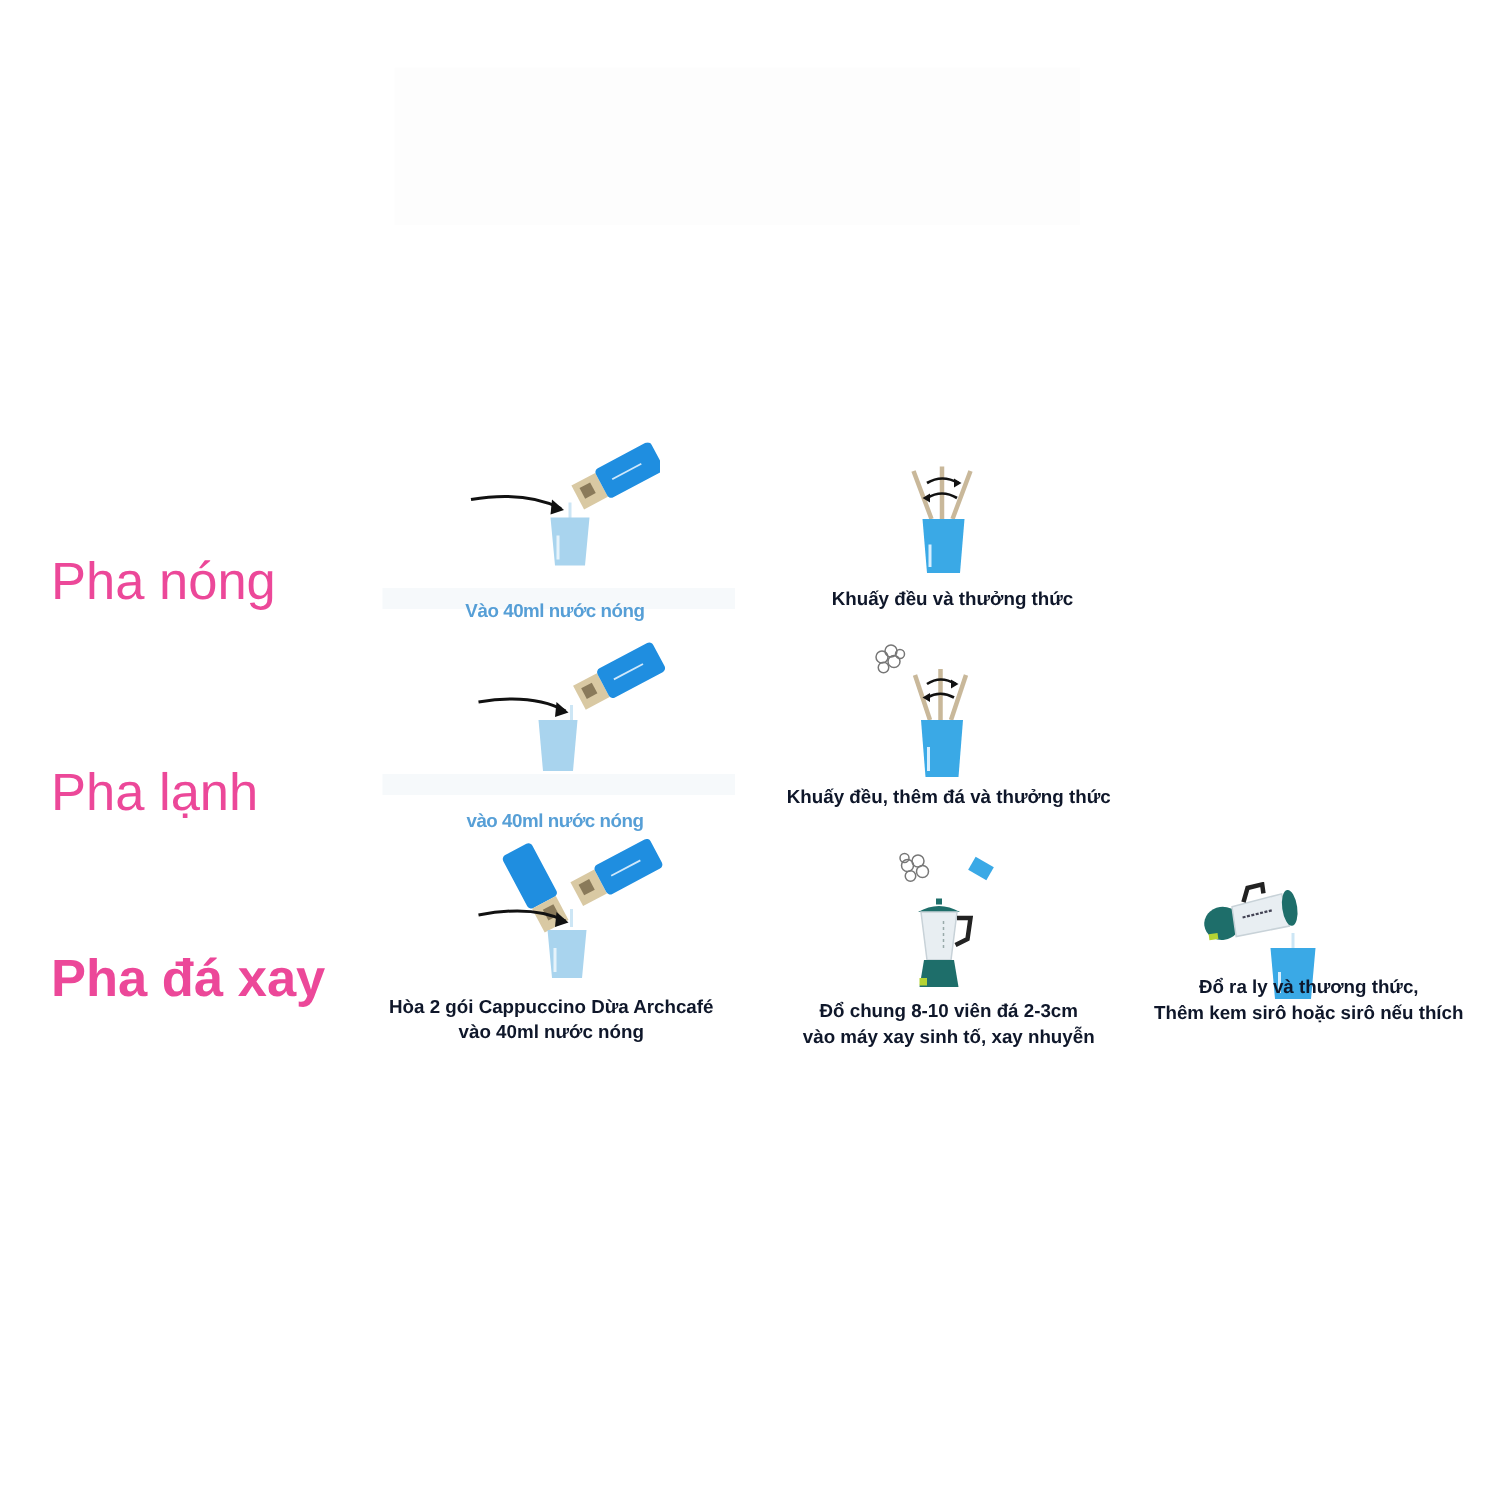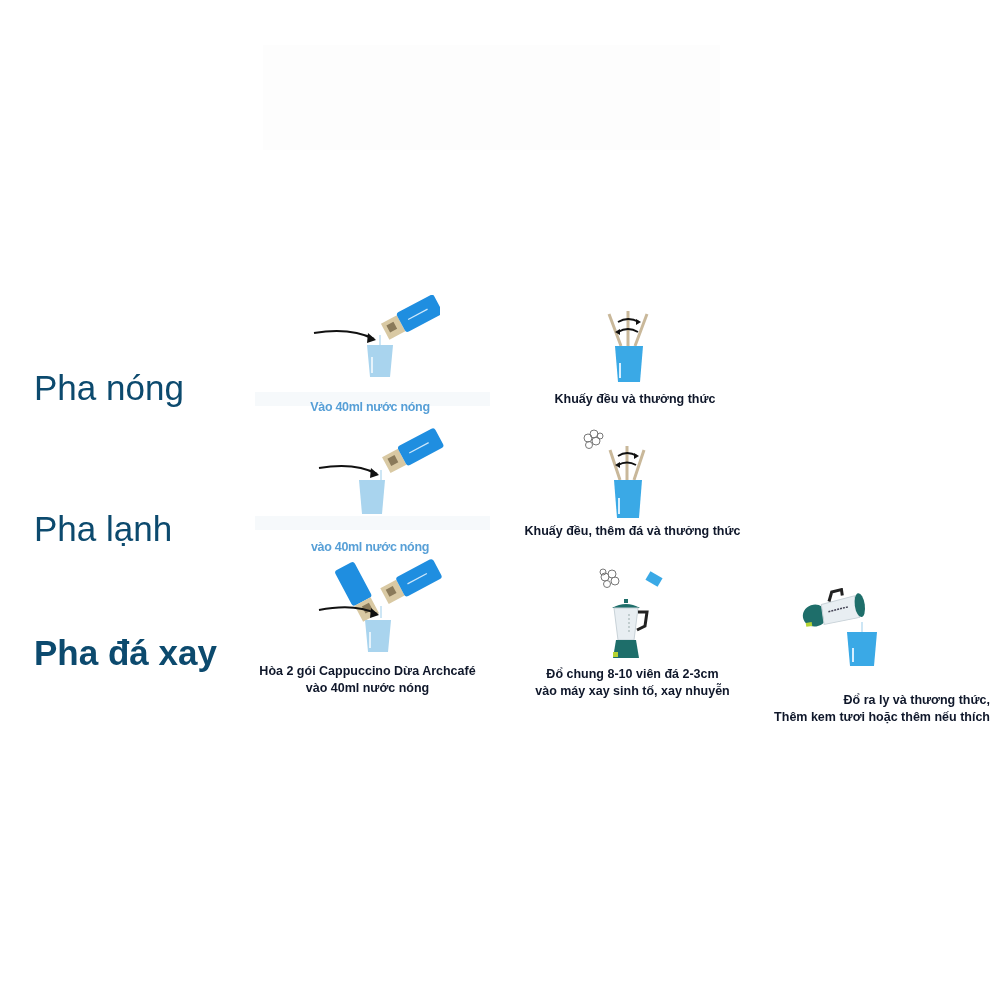--- a/index.html
+++ b/index.html
@@ -1,18 +1,18 @@
 <!DOCTYPE html>
 <html><head>
   <meta charset="utf-8">
   <style>
     html, body { margin:0; padding:0; }
     body { width:1000px; height:1000px; background:#ffffff; position:relative; overflow:hidden; font-family:"Liberation Sans", sans-serif; }
     .top-blank { position:absolute; left:263px; top:45px; width:457px; height:105px; background:#fdfdfd; }
-    .method-label { position:absolute; left:34px; font-size:35px; color:#0c4a6e; font-family:"Liberation Sans", sans-serif; white-space:nowrap; }
+    .method-label { position:absolute; left:34px; font-size:35px; color:#ec4899; font-family:"Liberation Sans", sans-serif; white-space:nowrap; }
     .caption { position:absolute; text-align:center; font-size:12.5px; font-weight:bold; color:#0f172a; line-height:17px; white-space:nowrap; font-family:"Liberation Sans", sans-serif; }
     .caption.garbled { color:#3a8fd0; opacity:0.85; letter-spacing:-0.3px; }
     .illus { position:absolute; }
     .faint-band { position:absolute; background:#f6f9fb; }
   </style>
 </head>
 <body>
 
 <div class="top-blank"></div>
 
@@ -160,16 +160,16 @@
     <path d="M30 12 L34 3 L44 2 L44 8" stroke="#222" stroke-width="3" fill="none"></path>
     <ellipse cx="60" cy="20" rx="5" ry="12" fill="#1e6e6a"></ellipse>
     <rect x="4" y="30" width="6" height="4" fill="#b5d334"></rect>
   </g>
   <line x1="62" y1="34" x2="62" y2="46" stroke="#cde6f5" stroke-width="2"></line>
   <g>
     <path d="M47 44 L77 44 L74 78 L50 78 Z" fill="#3aa9e6"></path>
     <line x1="53" y1="60" x2="53" y2="74" stroke="#d8efff" stroke-width="2"></line>
   </g>
 </svg>
-<div class="caption" style="left:755px; top:692px; width:235px;text-align:right;">
+<div class="caption" style="left:755px; top:650px; width:235px;">
   <div>Đổ ra ly và thương thức,</div>
-  <div>Thêm kem tươi hoặc thêm nếu thích</div>
+  <div>Thêm kem sirô hoặc sirô nếu thích</div>
 </div>
 
 </body></html>

